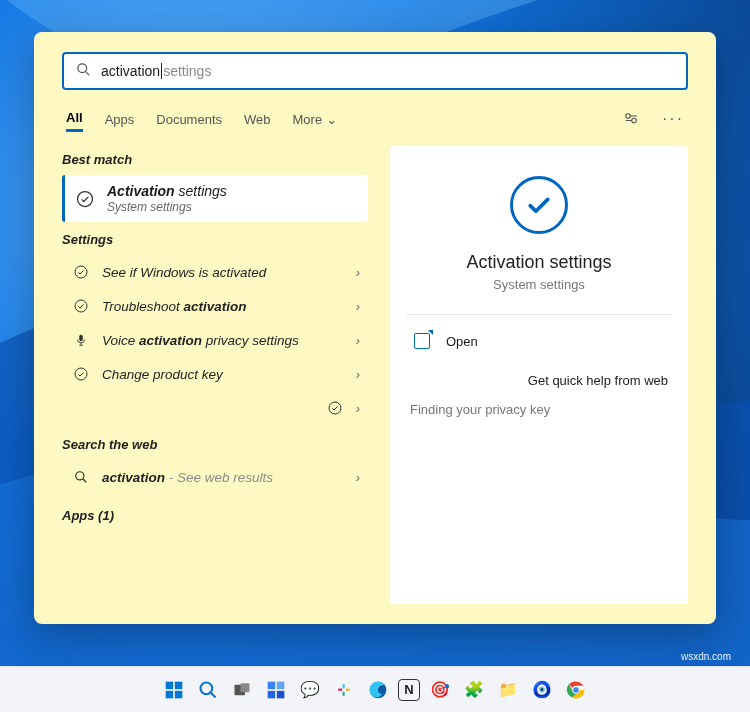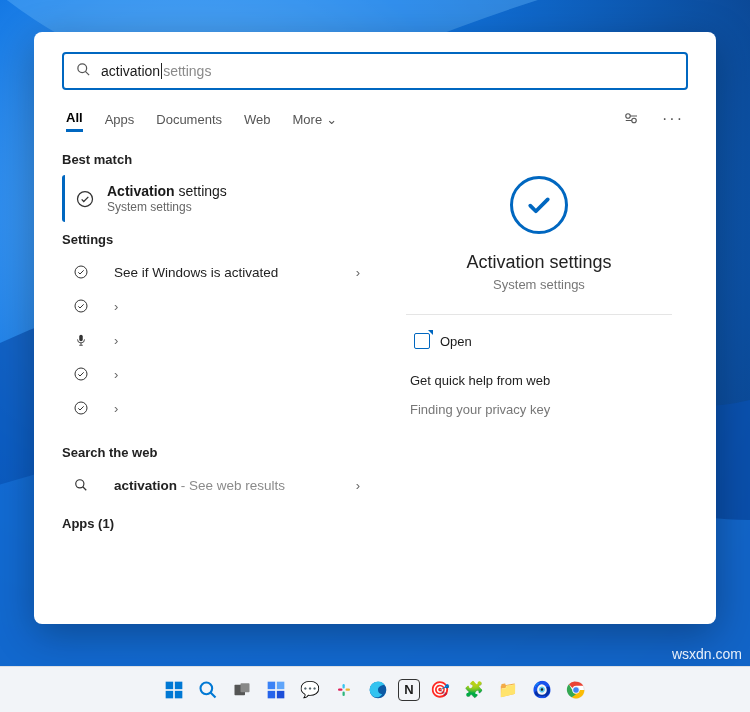--- a/index.html
+++ b/index.html
@@ -1,58 +1,58 @@
 <!DOCTYPE html>
 <html><head>
 <meta charset="utf-8">
 <style>
   * { box-sizing: border-box; margin: 0; padding: 0; }
   body { width: 750px; height: 712px; font-family: "Segoe UI", sans-serif; font-size: 13px; color: #1a1a1a; overflow: hidden; position: relative; background: #0a5dd6; }
   .wallpaper { position: absolute; inset: 0; background: radial-gradient(circle at 20% 30%, #3d9bff 0%, #0a5dd6 40%, #0844a0 100%); z-index: 0; }
   .wallpaper svg { width: 100%; height: 100%; }
-  .panel { position: absolute; left: 34px; top: 32px; width: 682px; height: 592px; background: #ffffff; border-radius: 8px; z-index: 2; box-shadow: 0 10px 40px rgba(0,0,0,.3); padding: 20px 28px; display: flex; flex-direction: column; }
+  .panel { position: absolute; left: 34px; top: 32px; width: 682px; height: 592px; background: #fef9c3; border-radius: 8px; z-index: 2; box-shadow: 0 10px 40px rgba(0,0,0,.3); padding: 20px 28px; display: flex; flex-direction: column; }
   .search-box { height: 38px; background: #fff; border: 2px solid #0067c0; border-radius: 4px; display: flex; align-items: center; padding: 0 12px; gap: 10px; }
   .search-box svg { width: 15px; height: 15px; }
   .search-text { display: flex; align-items: center; font-size: 14px; flex: 1; }
   .typed { color: #1a1a1a; }
   .cursor { display: inline-block; width: 1px; height: 16px; background: #222; margin-left: 1px; }
   .ghost { color: #8a8a8a; margin-left: 1px; }
   .tabbar { display: flex; align-items: center; margin-top: 16px; gap: 22px; padding: 0 4px; }
   .tabbar .tab { color: #555; font-size: 13px; padding: 4px 0; cursor: pointer; }
   .tabbar .tab.active { color: #000; border-bottom: 3px solid #0067c0; font-weight: 600; }
   .tabbar .dropdown { display: flex; align-items: flex-start; gap: 4px; }
   .tabbar .spacer { flex: 1; }
   .tabbar .iconbtn { color: #555; cursor: pointer; display: flex; align-items: center; }
   .content { display: flex; margin-top: 14px; flex: 1; min-height: 0; }
-  .left { width: 306px; }
+  .left { width: 306px; font-style: italic; }
   .section-h { font-size: 13px; font-weight: 600; color: #222; margin: 6px 0 8px 0; }
   .best-item { display: flex; align-items: center; background: #fff; border-left: 3px solid #0067c0; border-radius: 3px; padding: 8px 10px; gap: 12px; margin-bottom: 10px; }
   .circle-check { width: 20px; height: 20px; display:flex; align-items:center; justify-content:center; }
   .best-title { font-size: 14px; }
   .best-sub { font-size: 12px; color: #666; margin-top: 1px; }
-  .row { display: flex; align-items: center; height: 34px; padding: 0 8px 0 10px; gap: 24px; cursor: pointer; border-radius: 3px; }
+  .row { display: flex; align-items: center; height: 34px; padding: 0 8px 0 10px; gap: 12px; cursor: pointer; border-radius: 3px; justify-content: flex-end; }
   .row .icon { width: 18px; display:flex; align-items:center; justify-content:center; }
   .row .label { flex: 1; font-size: 13.5px; color: #222; }
   .row .label .muted { color: #8a8a8a; }
   .row .chev { color: #666; }
   .right { flex: 1; margin-left: 22px; background: #fff; border-radius: 4px; padding: 24px 20px; }
   .hero { display: flex; flex-direction: column; align-items: center; padding-top: 6px; }
   .big-check { width: 58px; height: 58px; border: 3px solid #0067c0; border-radius: 50%; display:flex; align-items:center; justify-content:center; margin-bottom: 18px; }
   .big-check svg { width: 30px; height: 30px; }
   .hero-title { font-size: 18px; color: #222; }
   .hero-sub { font-size: 13px; color: #777; margin-top: 4px; }
   .divider { height: 1px; background: #e5e5e5; margin: 22px -4px 8px; }
-  .open-row { display: flex; align-items: center; gap: 10px; height: 36px; cursor: pointer; padding: 0 4px; }
+  .open-row { display: flex; align-items: center; gap: 16px; height: 36px; cursor: pointer; padding: 0 4px; }
   .open-row .sq { width:16px; height:16px; border:1.5px solid #0067c0; border-radius:2px; position:relative; }
   .open-row .sq::after { content:''; position:absolute; top:-4px; right:-4px; border-top:5px solid #0067c0; border-left:5px solid transparent; }
-  .qh-h { font-size: 13px; color: #222; margin-top: 14px; }
+  .qh-h { font-size: 13px; color: #222; margin-top: 14px; text-align: right; }
   .qh-link { font-size: 13px; color: #777; margin-top: 14px; cursor: pointer; }
   .taskbar { position: absolute; bottom: 0; left: 0; right: 0; height: 46px; background: #f2f4f8; border-top: 1px solid #dcdfe4; display: flex; align-items: center; justify-content: center; gap: 6px; z-index: 3; }
   .tb { width: 28px; height: 28px; border-radius: 4px; display:flex; align-items:center; justify-content:center; font-size:16px; cursor:pointer; }
-  .watermark { position:absolute; bottom:50px; right:8px; font-size:14px; color: rgba(255,255,255,.9); z-index:3;margin-top:31px; }
+  .watermark { position:absolute; bottom:50px; right:19px; font-size:10px; color: rgba(255,255,255,.9); z-index:3;margin-top:31px; }
   b { font-weight:600; }
 </style>
 </head>
 <body>
 
 <div class="wallpaper">
   <svg viewBox="0 0 750 712" preserveAspectRatio="xMidYMid slice">
     <defs>
       <radialGradient id="g1" cx="25%" cy="30%" r="90%">
           <stop offset="0%" stop-color="#5eb2ff"></stop>
@@ -128,51 +128,54 @@
         <span class="label">See if Windows is activated</span>
         <span class="chev">›</span>
       </div>
       <div class="row">
         <span class="icon">
             <svg viewBox="0 0 24 24" width="16" height="16" fill="none" stroke="#333" stroke-width="1.5">
               <circle cx="12" cy="12" r="9"></circle>
               <path d="M8 12.5l2.5 2.5L16 9.5"></path>
             </svg>
           </span>
+        <span class="label"><span>Troubleshoot </span><b>activation</b></span>
         <span class="chev">›</span>
       </div>
       <div class="row">
         <span class="icon">
             <svg viewBox="0 0 24 24" width="14" height="14" fill="#333">
               <rect x="9" y="3" width="6" height="11" rx="3"></rect>
               <path d="M6 11a6 6 0 0012 0M12 17v4M9 21h6" stroke="#333" stroke-width="1.5" fill="none"></path>
             </svg>
           </span>
-        <span class="chev">›</span>
-      </div>
-      <div class="row">
-        <span class="icon">
-            <svg viewBox="0 0 24 24" width="16" height="16" fill="none" stroke="#333" stroke-width="1.5">
-              <circle cx="12" cy="12" r="9"></circle>
-              <path d="M8 12.5l2.5 2.5L16 9.5"></path>
-            </svg>
-          </span>
-        <span class="chev">›</span>
-      </div>
-      <div class="row">
-        <span class="icon">
-            <svg viewBox="0 0 24 24" width="16" height="16" fill="none" stroke="#333" stroke-width="1.5">
-              <circle cx="12" cy="12" r="9"></circle>
-              <path d="M8 12.5l2.5 2.5L16 9.5"></path>
-            </svg>
-          </span>
-        <span class="chev">›</span>
-      </div>
-
-      <div class="section-h" style="margin-top:20px;">Search the web</div>
+        <span class="label"><span>Voice </span><b>activation</b><span> privacy settings</span></span>
+        <span class="chev">›</span>
+      </div>
+      <div class="row">
+        <span class="icon">
+            <svg viewBox="0 0 24 24" width="16" height="16" fill="none" stroke="#333" stroke-width="1.5">
+              <circle cx="12" cy="12" r="9"></circle>
+              <path d="M8 12.5l2.5 2.5L16 9.5"></path>
+            </svg>
+          </span>
+        <span class="label">Change product key</span>
+        <span class="chev">›</span>
+      </div>
+      <div class="row">
+        <span class="icon">
+            <svg viewBox="0 0 24 24" width="16" height="16" fill="none" stroke="#333" stroke-width="1.5">
+              <circle cx="12" cy="12" r="9"></circle>
+              <path d="M8 12.5l2.5 2.5L16 9.5"></path>
+            </svg>
+          </span>
+        <span class="chev">›</span>
+      </div>
+
+      <div class="section-h" style="margin-top:12px;">Search the web</div>
       <div class="row">
         <span class="icon">
             <svg viewBox="0 0 24 24" width="14" height="14" fill="none" stroke="#333" stroke-width="2">
               <circle cx="10" cy="10" r="7"></circle>
               <line x1="21" y1="21" x2="15" y2="15"></line>
             </svg>
           </span>
         <span class="label"><b>activation</b><span class="muted"> - See web results</span></span>
         <span class="chev">›</span>
       </div>

